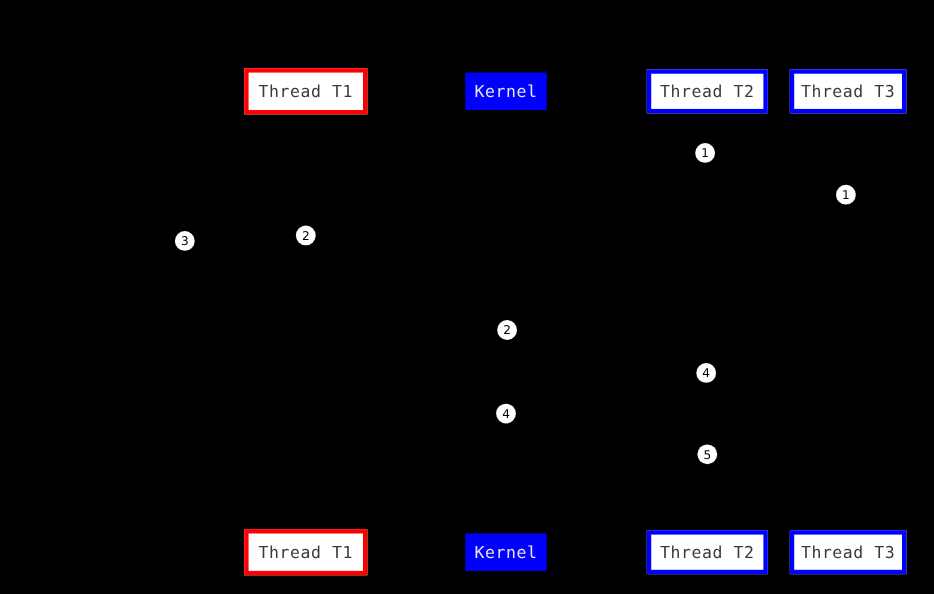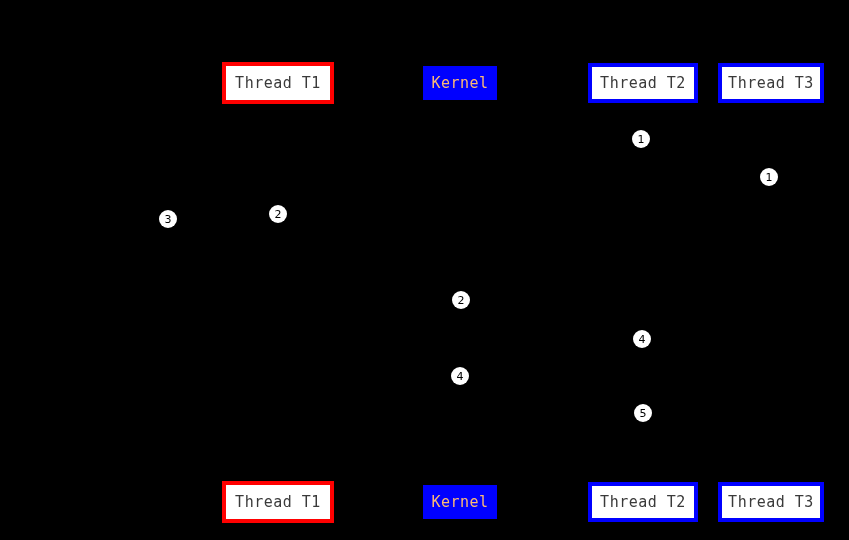--- a/index.html
+++ b/index.html
@@ -28,21 +28,21 @@
     font-family: "DejaVu Sans Mono", monospace;
     font-size: 15px;
     letter-spacing: 0.5px;
   }
   .participant.framed {
     background: #ffffff;
     color: #3a3a3a;
     border-style: solid;
   }
   .participant.solid {
-    color: #fdba74;
+    color: #e5e5e5;
     border: none;
   }
 
   
   .lifeline {
     position: absolute;
     width: 1px;
     background: #000000;
   }
 

